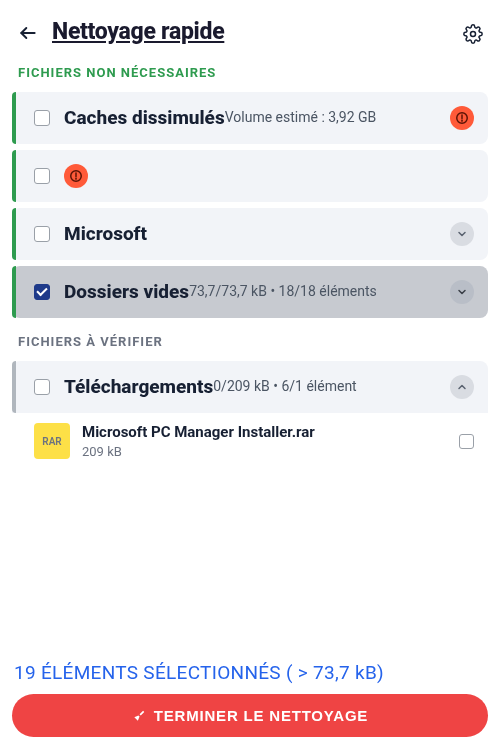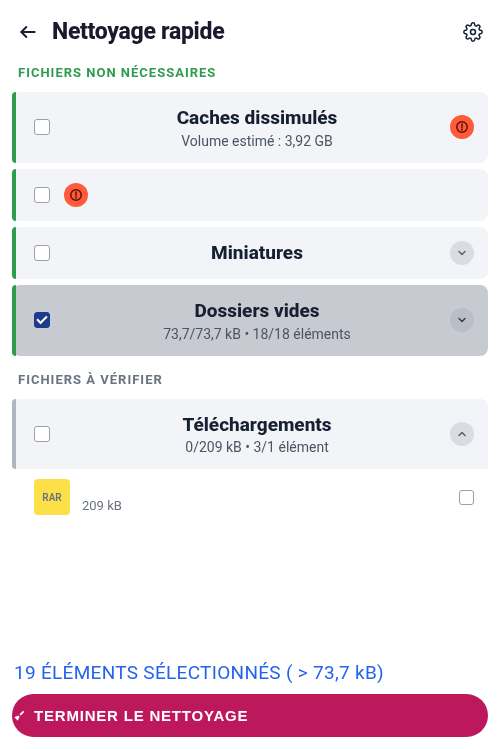--- a/index.html
+++ b/index.html
@@ -1,50 +1,50 @@
 <!DOCTYPE html>
 <html><head>
 <meta charset="utf-8">
 <style>
   * { box-sizing: border-box; margin: 0; padding: 0; }
   html, body { width: 500px; height: 749px; font-family: -apple-system, BlinkMacSystemFont, "Segoe UI", Roboto, Arial, sans-serif; background: #fff; color: #1a1a2e; overflow: hidden; }
   .app { display: flex; flex-direction: column; height: 749px; }
-  .header { display: flex; align-items: center; padding: 18px 16px 10px 16px; }
+  .header { display: flex; align-items: flex-end; padding: 18px 16px 10px 16px; text-decoration: underline; }
   .back-icon { width: 24px; height: 24px; display: flex; align-items: center; justify-content: center; cursor: pointer; }
   .title { font-size: 23px; font-weight: 800; margin-left: 12px; flex: 1; letter-spacing: -0.3px; }
   .gear-icon { width: 22px; height: 22px; display: flex; align-items: center; justify-content: center; cursor: pointer; }
   .section-title { font-size: 13px; font-weight: 700; letter-spacing: 1px; padding: 10px 18px 12px 18px; }
   .section-title.green { color: #2E9B4F; }
   .section-title.gray { color: #6b7280; }
   .list { padding: 0 12px; }
   .card { display: flex; align-items: center; border-radius: 8px; margin-bottom: 6px; position: relative; padding: 14px 14px 14px 10px; }
   .card.light { background: #f2f4f8; }
   .card.dark { background: #c7cad0; }
   .accent { position: absolute; left: 0; top: 0; bottom: 0; width: 4px; border-top-left-radius: 8px; border-bottom-left-radius: 8px; }
   .accent.green { background: #2E9B4F; }
   .accent.gray { background: #b0b6bd; }
   .cb { width: 16px; height: 16px; border: 1.5px solid #9aa0a8; border-radius: 3px; margin: 0 14px 0 12px; background: #fff; flex-shrink: 0; cursor: pointer; display: flex; align-items: center; justify-content: center; }
   .cb.checked { background: #1e3a8a; border-color: #1e3a8a; }
   .cb.checked::after { content: ""; width: 8px; height: 4px; border-left: 2px solid #fff; border-bottom: 2px solid #fff; transform: rotate(-45deg) translate(1px, -1px); }
-  .ctext { flex: 1; display: flex; flex-direction: column; align-items: center; }
+  .ctext { flex: 1; display: flex; flex-direction: row; }
   .ctitle { font-size: 19px; font-weight: 800; color: #172033; line-height: 1.25; }
   .csub { font-size: 14px; color: #4b5563; margin-top: 3px; }
   .circle-btn { width: 24px; height: 24px; border-radius: 50%; display: flex; align-items: center; justify-content: center; flex-shrink: 0; cursor: pointer; }
   .warn { background: #ff5a39; }
   .chev { background: #b9bec7; }
   .chev.light { background: #d9dce2; }
   .item-row { display: flex; align-items: center; padding: 10px 14px 10px 22px; }
   .file-thumb { width: 36px; height: 36px; background: #fde047; color: #6b7280; font-size: 10px; font-weight: 600; display: flex; align-items: center; justify-content: center; border-radius: 4px; margin-right: 12px; flex-shrink: 0; }
   .file-info { flex: 1; }
   .file-name { font-size: 15px; font-weight: 700; color: #172033; }
-  .file-sub { font-size: 13px; color: #6b7280; margin-top: 17px; }
+  .file-sub { font-size: 13px; color: #6b7280; margin-top: 3px; }
   .item-cb { width: 15px; height: 15px; border: 1.5px solid #9aa0a8; border-radius: 3px; background: #fff; cursor: pointer; flex-shrink: 0; margin-left: 10px; }
   .footer { margin-top: auto; padding: 0 12px 12px 12px; }
   .summary { font-size: 19px; font-weight: 400; color: #2563eb; padding: 6px 2px 10px 2px; letter-spacing: 0.3px; }
-  .cta { background: #be185d; color: #fff; border: none; border-radius: 22px; width: 100%; padding: 13px 0; font-size: 15px; font-weight: 800; letter-spacing: 0.8px; cursor: pointer; display: flex; align-items: center; justify-content: flex-start; gap: 8px; }
+  .cta { background: #ef4444; color: #fff; border: none; border-radius: 22px; width: 100%; padding: 13px 0; font-size: 15px; font-weight: 800; letter-spacing: 0.8px; cursor: pointer; display: flex; align-items: center; justify-content: center; gap: 8px; }
   .broom { width: 14px; height: 14px; }
   .caret-up { transform: rotate(180deg); }
   .scroll { flex: 1; overflow: hidden; }
 </style>
 </head>
 <body>
 
 <div class="app">
   <div class="header">
     <div class="back-icon">
@@ -93,21 +93,21 @@
               <line x1="12" y1="7" x2="12" y2="13"></line>
               <circle cx="12" cy="16.5" r="0.5" fill="#5a1305"></circle>
             </svg>
         </div>
       </div>
 
       <div class="card light">
         <div class="accent green"></div>
         <div class="cb"></div>
         <div class="ctext">
-          <div class="ctitle">Miniatures</div>
+          <div class="ctitle">Microsoft</div>
         </div>
         <div class="circle-btn chev light">
           <svg width="12" height="12" viewBox="0 0 24 24" fill="none" stroke="#5a6270" stroke-width="3" stroke-linecap="round" stroke-linejoin="round">
               <polyline points="6 9 12 15 18 9"></polyline>
             </svg>
         </div>
       </div>
 
       <div class="card dark">
         <div class="accent green"></div>
@@ -126,31 +126,32 @@
 
     <div class="section-title gray">FICHIERS À VÉRIFIER</div>
 
     <div class="list">
 
       <div class="card light" style="margin-bottom:0;border-bottom-left-radius:0;border-bottom-right-radius:0;">
         <div class="accent gray"></div>
         <div class="cb"></div>
         <div class="ctext">
           <div class="ctitle">Téléchargements</div>
-          <div class="csub">0/209 kB • 3/1 élément</div>
+          <div class="csub">0/209 kB • 6/1 élément</div>
         </div>
         <div class="circle-btn chev light caret-up">
           <svg width="12" height="12" viewBox="0 0 24 24" fill="none" stroke="#5a6270" stroke-width="3" stroke-linecap="round" stroke-linejoin="round">
               <polyline points="6 9 12 15 18 9"></polyline>
             </svg>
         </div>
       </div>
       <div class="item-row">
         <div class="file-thumb">RAR</div>
         <div class="file-info">
+          <div class="file-name">Microsoft PC Manager Installer.rar</div>
           <div class="file-sub">209 kB</div>
         </div>
         <div class="item-cb"></div>
       </div>
     </div>
   </div>
 
   <div class="footer">
     <div class="summary">19 ÉLÉMENTS SÉLECTIONNÉS ( &gt; 73,7 kB)</div>
     <button class="cta">

